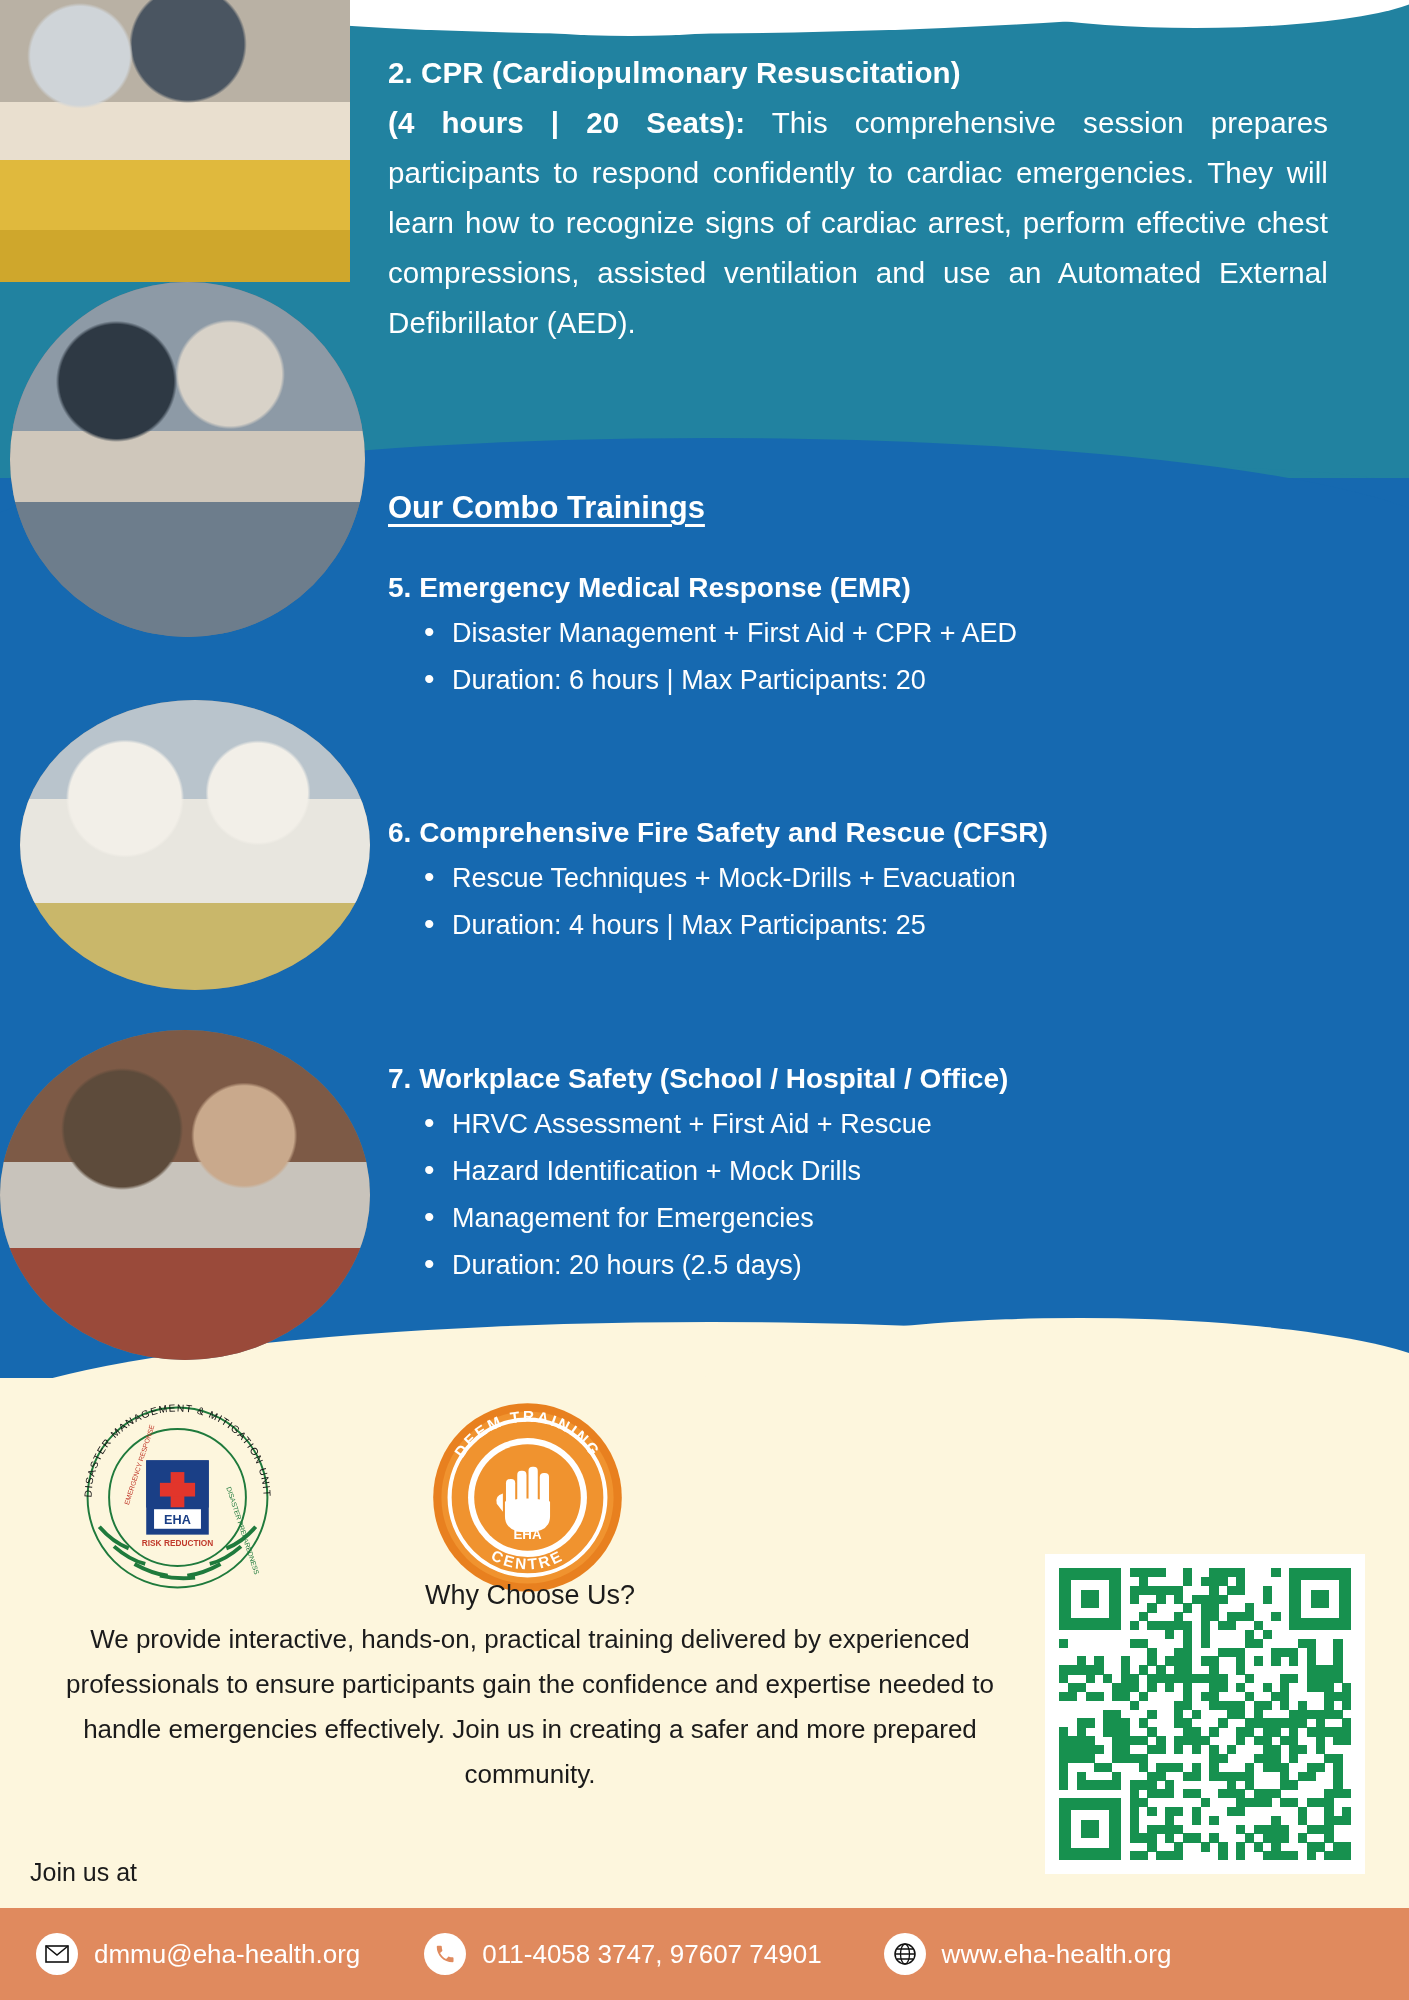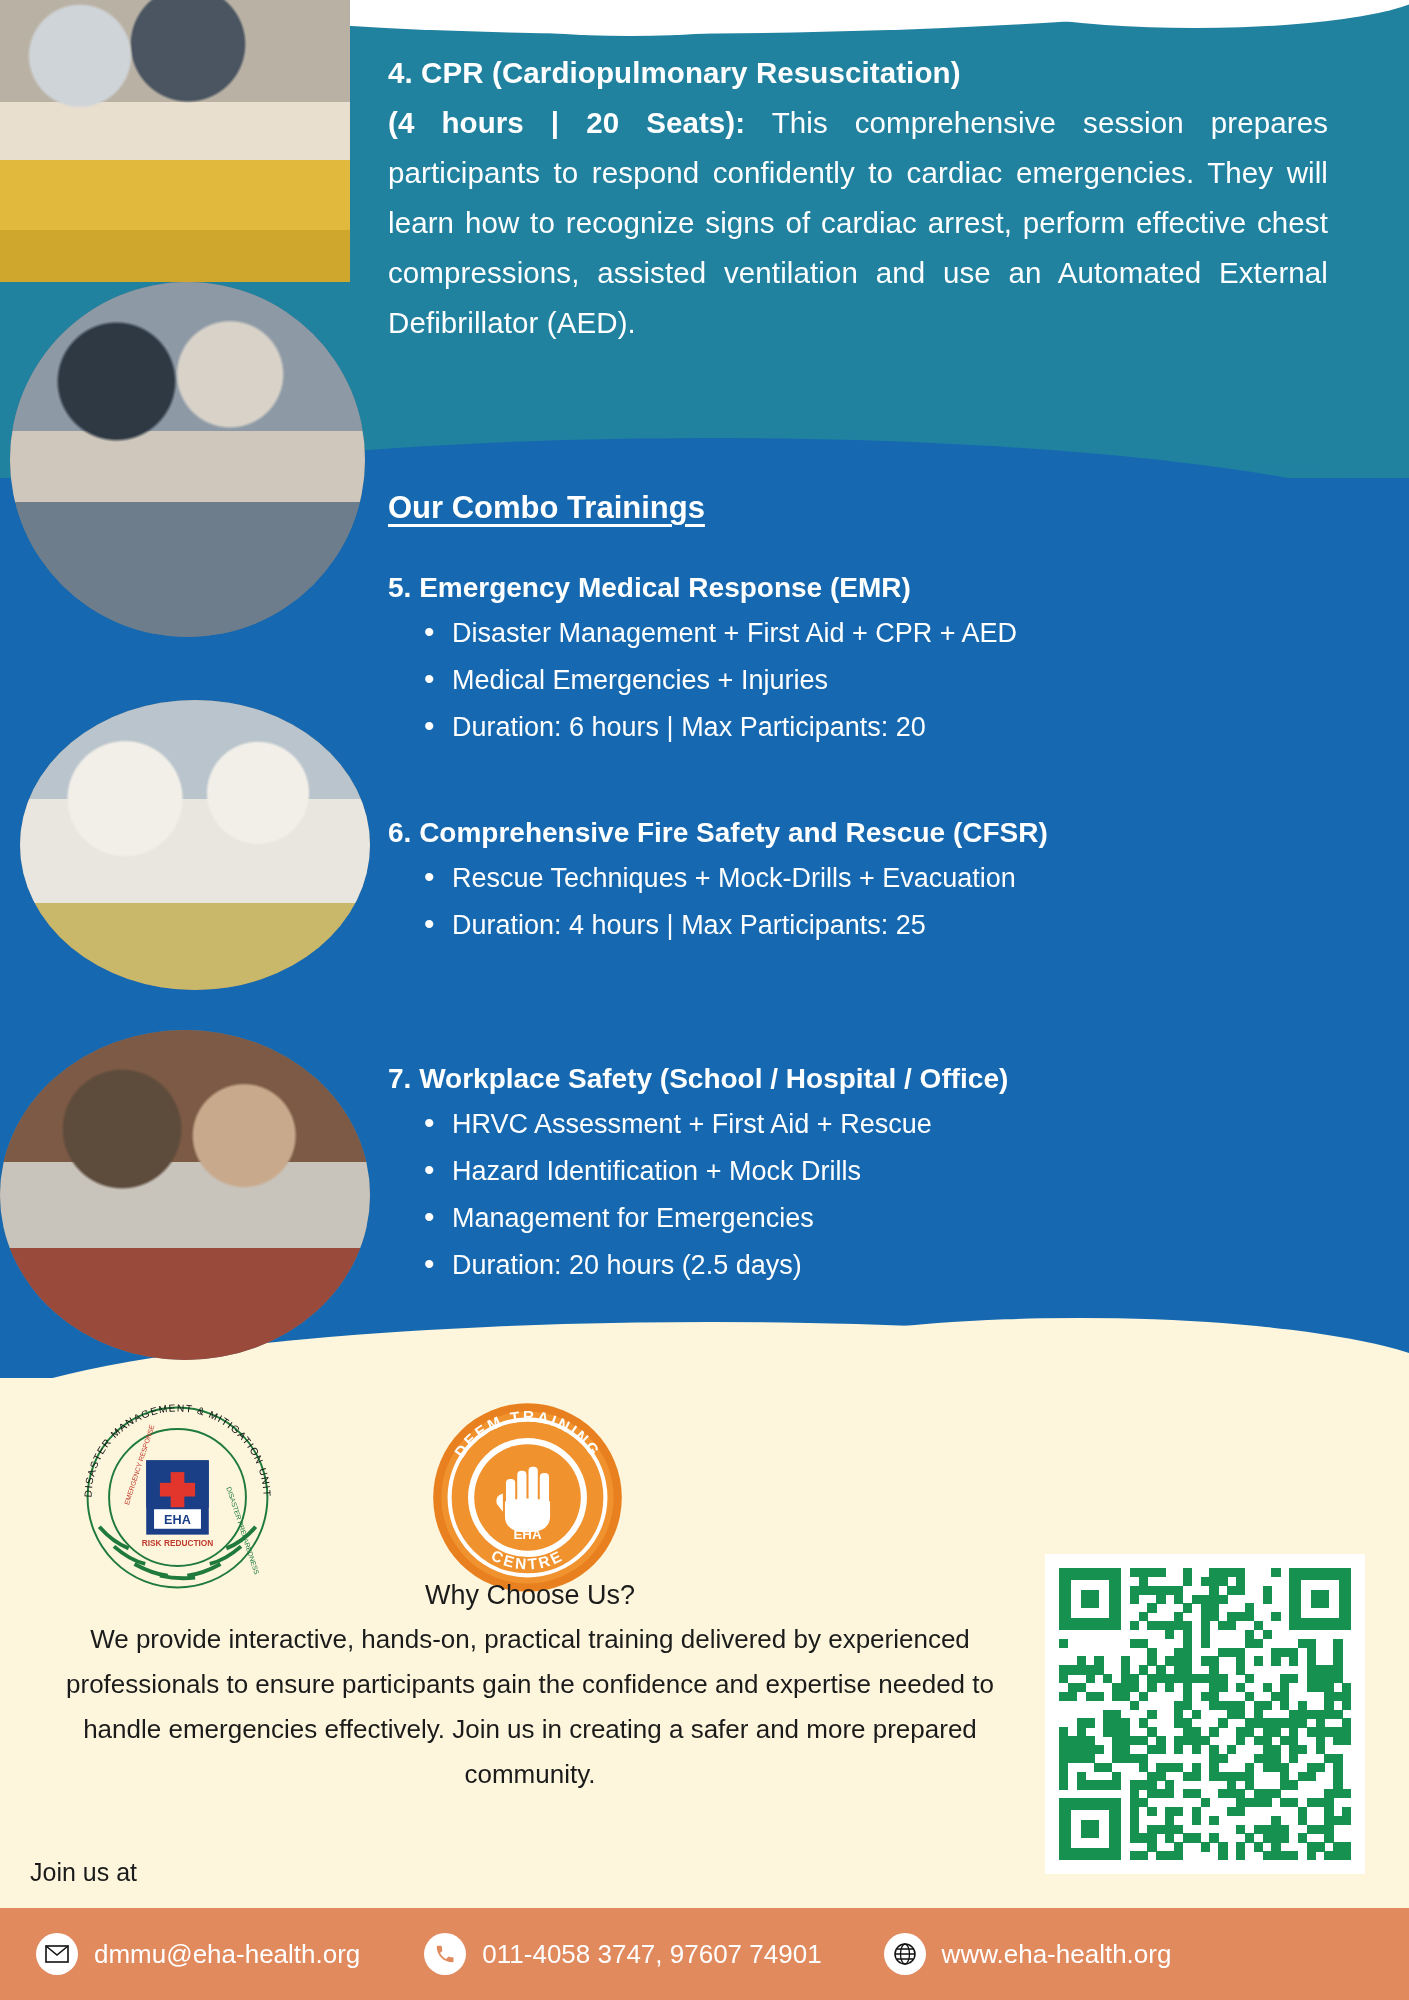--- a/index.html
+++ b/index.html
@@ -261,30 +261,29 @@
       <div class="pimg p2"></div>
     </div>
   <div class="photo ph3">
       <div class="pimg p3"></div>
     </div>
   <div class="photo ph4">
       <div class="pimg p4"></div>
     </div>
 
   <div class="col cpr-block">
-    <p class="cpr-text"><b>4. CPR (Cardiopulmonary Resuscitation)</b><br><b>(4 hours | 20 Seats):</b><span> This comprehensive session prepares participants to respond confidently to cardiac emergencies. They will learn how to recognize signs of cardiac arrest, perform effective chest compressions, assisted ventilation and use an Automated External Defibrillator (AED).</span></p>
+    <p class="cpr-text"><b>2. CPR (Cardiopulmonary Resuscitation)</b><br><b>(4 hours | 20 Seats):</b><span> This comprehensive session prepares participants to respond confidently to cardiac emergencies. They will learn how to recognize signs of cardiac arrest, perform effective chest compressions, assisted ventilation and use an Automated External Defibrillator (AED).</span></p>
   </div>
 
   <div class="combo-head">Our Combo Trainings</div>
 
   <div class="sect s5">
     <div class="sect-title">5. Emergency Medical Response (EMR)</div>
     <ul>
       <li>Disaster Management + First Aid + CPR + AED</li>
-      <li>Medical Emergencies + Injuries</li>
       <li>Duration: 6 hours | Max Participants: 20</li>
     </ul>
   </div>
 
   <div class="sect s6">
     <div class="sect-title">6. Comprehensive Fire Safety and Rescue (CFSR)</div>
     <ul>
       <li>Rescue Techniques + Mock-Drills + Evacuation</li>
       <li>Duration: 4 hours | Max Participants: 25</li>
     </ul>

